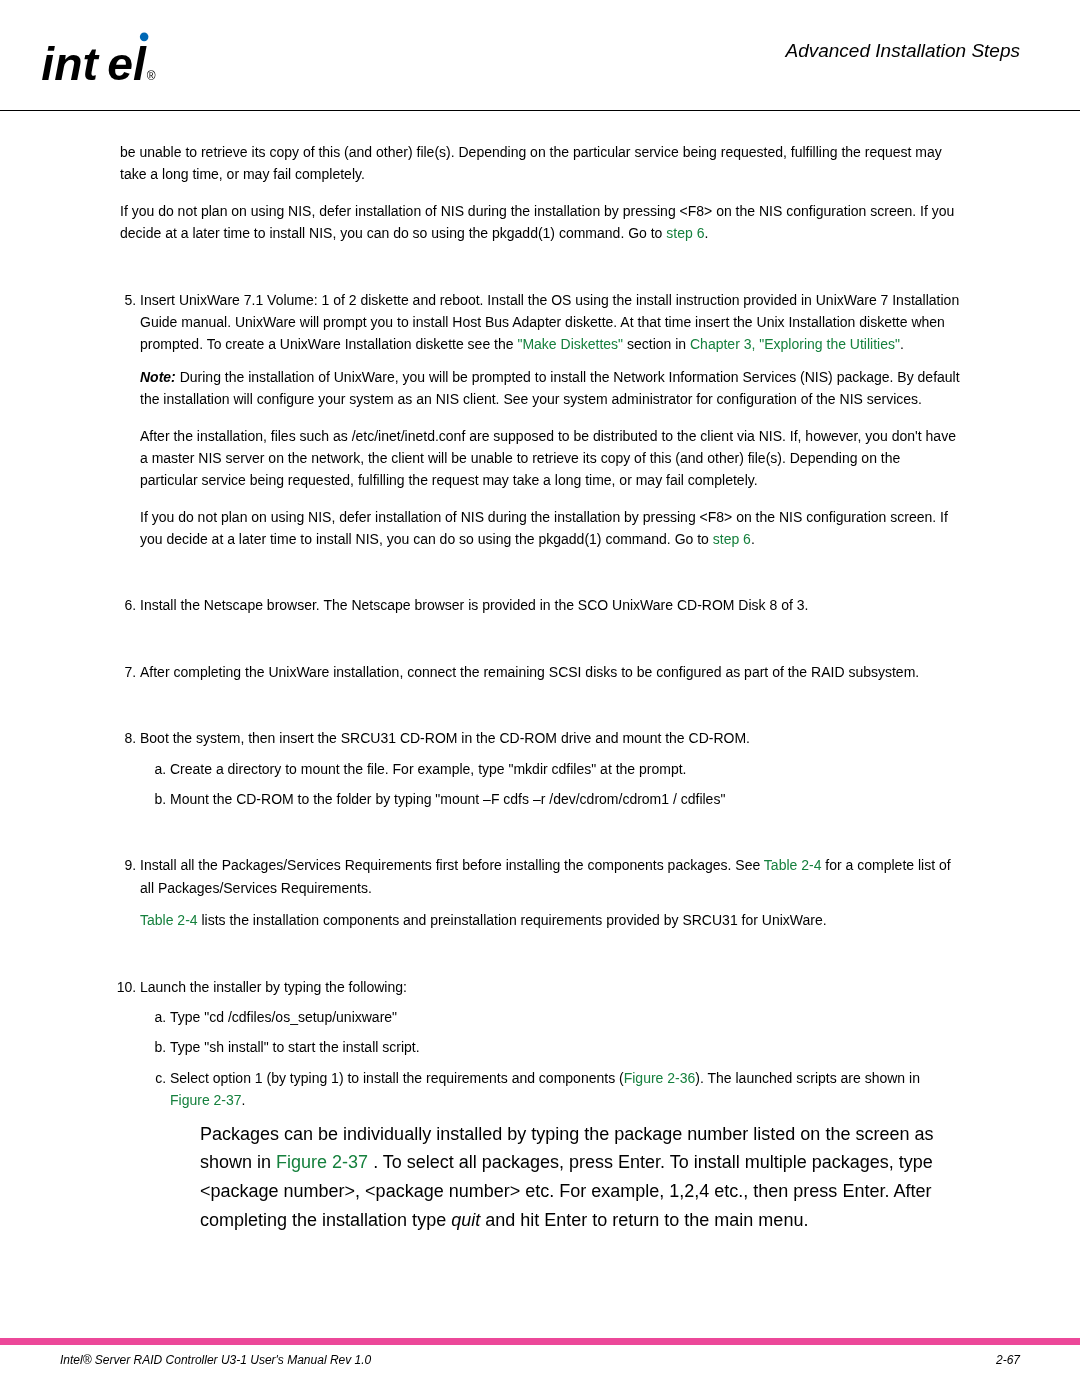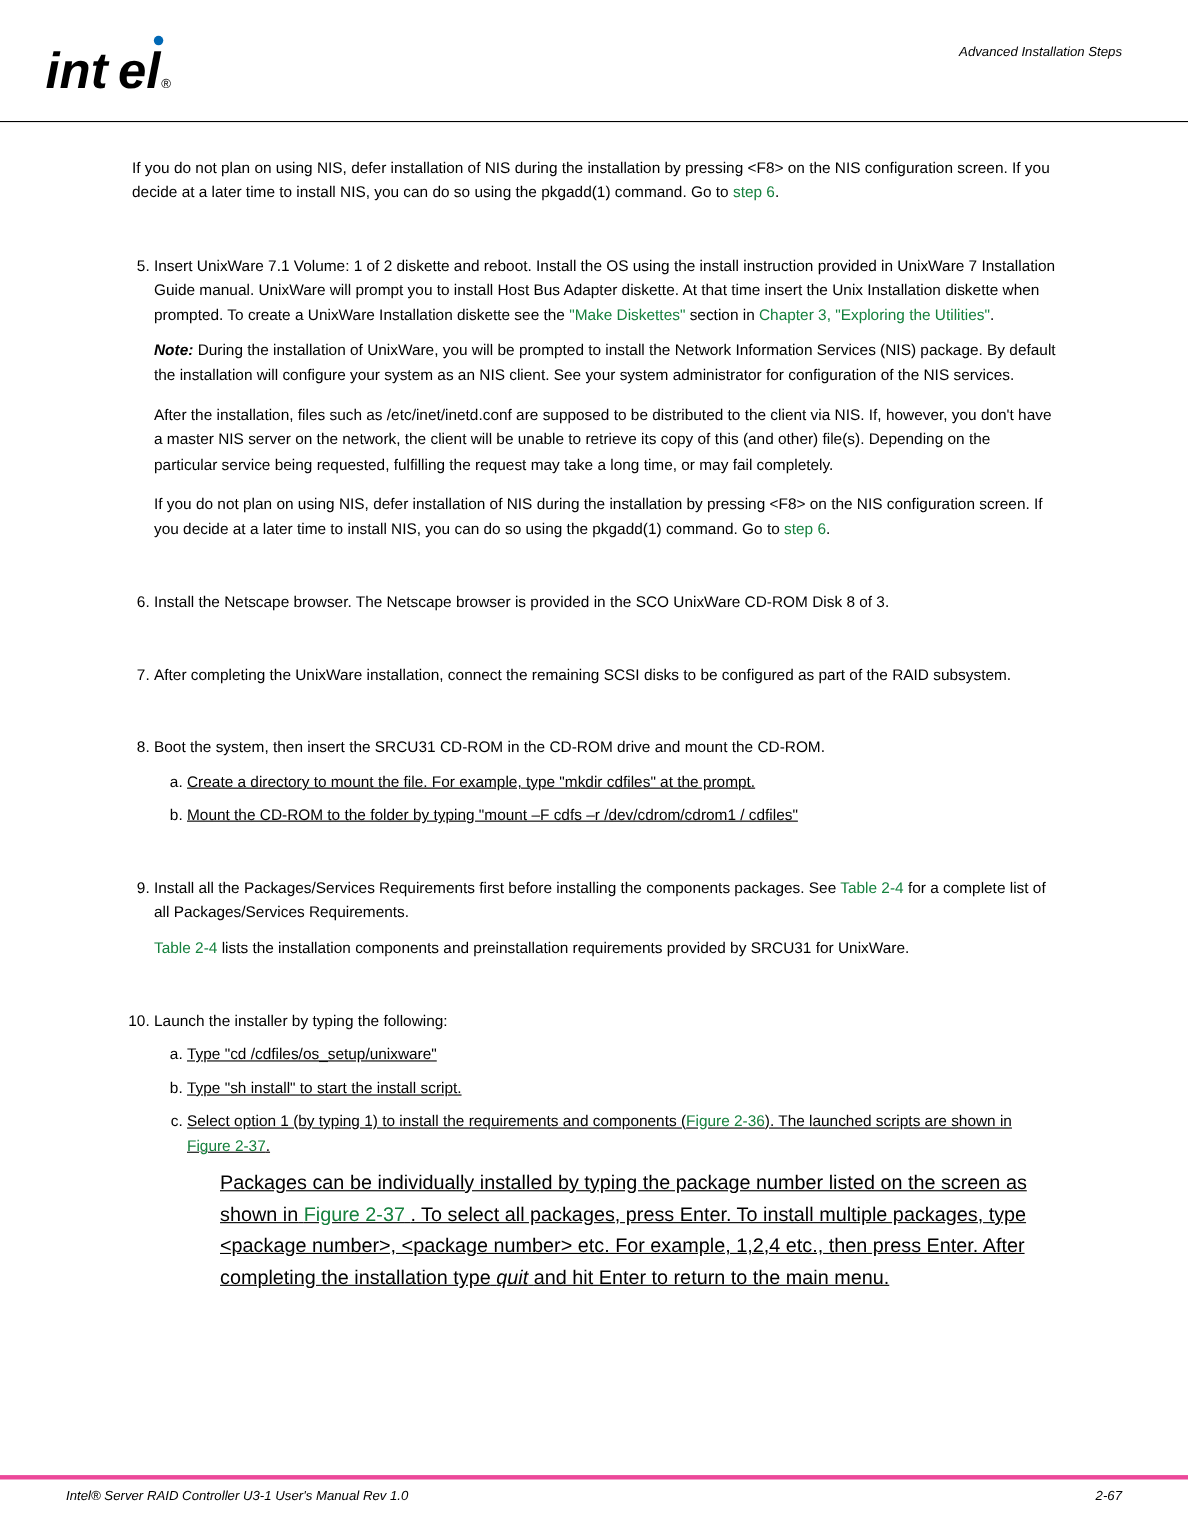--- a/index.html
+++ b/index.html
@@ -35,21 +35,21 @@
       border-bottom: 1px solid #000;
     }
 
     .logo-area {
       display: flex;
       align-items: center;
     }
 
     .header-title {
       font-style: italic;
-      font-size: 12px;
+      font-size: 19px;
       text-align: center;
       padding-top: 10px;
     }
 
     
     .content {
       padding: 30px 120px 60px 120px;
     }
 
     .paragraph {
@@ -75,21 +75,20 @@
       font-size: 14px;
       margin-top: 44px;
     }
 
     
     ol.sub-list {
       list-style-type: lower-alpha;
       margin-left: 30px;
       margin-top: 8px;
       margin-bottom: 8px;
-      text-decoration: underline;
     }
 
     ol.sub-list > li {
       margin-bottom: 8px;
       line-height: 1.6;
       font-size: 14px;
     }
 
     .sub-paragraph {
       margin-top: 8px;
@@ -103,21 +102,21 @@
     .footer {
       position: absolute;
       bottom: 30px;
       left: 0;
       right: 0;
       display: flex;
       justify-content: space-between;
       padding: 0 60px;
       font-size: 12px;
       font-style: italic;
-      border-top: 4px solid #ec4899;
+      border-top: 7px solid #ec4899;
       padding-top: 8px;
     }
 
     
     .logo-svg {
       width: 120px;
       height: 60px;
     }
   </style>
 </head>
@@ -136,20 +135,23 @@
         <circle cx="125" cy="8" r="5" fill="#0068b5"></circle>
 
         <text x="128" y="58" font-family="Arial" font-size="14" font-weight="normal" font-style="normal" fill="#000">®</text>
       </svg>
     </div>
     <div class="header-title">Advanced Installation Steps</div>
   </div>
 
   <div class="content">
 
+    <p class="paragraph">
+      <span>be unable to retrieve its copy of this (and other) file(s). Depending on the particular service being requested, fulfilling the request may take a long time, or may fail completely.</span>
+    </p>
 
     <p class="paragraph">
       <span>If you do not plan on using NIS, defer installation of NIS during the installation by pressing &lt;F8&gt; on the NIS configuration screen. If you decide at a later time to install NIS, you can do so using the pkgadd(1) command. Go to</span>
       <a class="link" href="#">step 6</a><span>.</span>
     </p>
 
     <ol class="main-list" start="5">
 
       <li>
         <span>Insert UnixWare 7.1 Volume: 1 of 2 diskette and reboot. Install the OS using the install instruction provided in UnixWare 7 Installation Guide manual. UnixWare will prompt you to install Host Bus Adapter diskette. At that time insert the Unix Installation diskette when prompted. To create a UnixWare Installation diskette see the</span>

